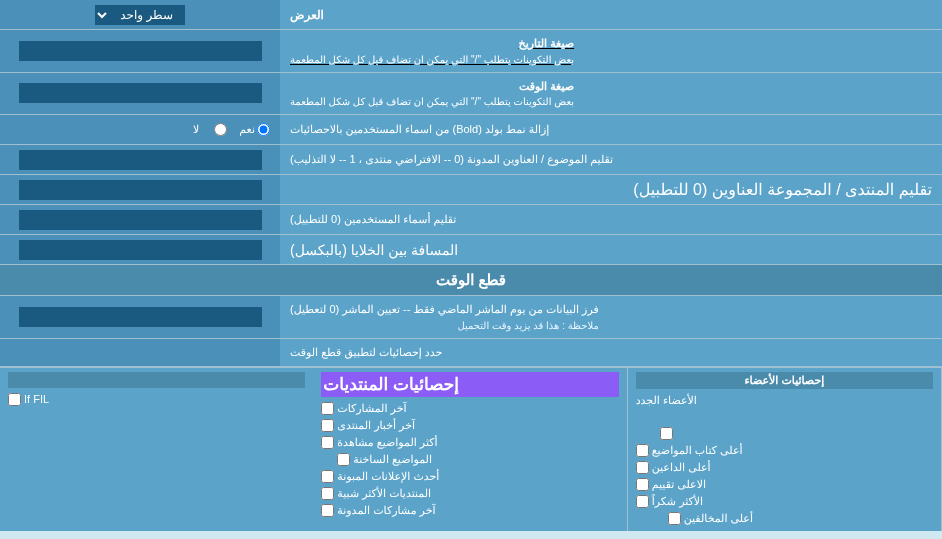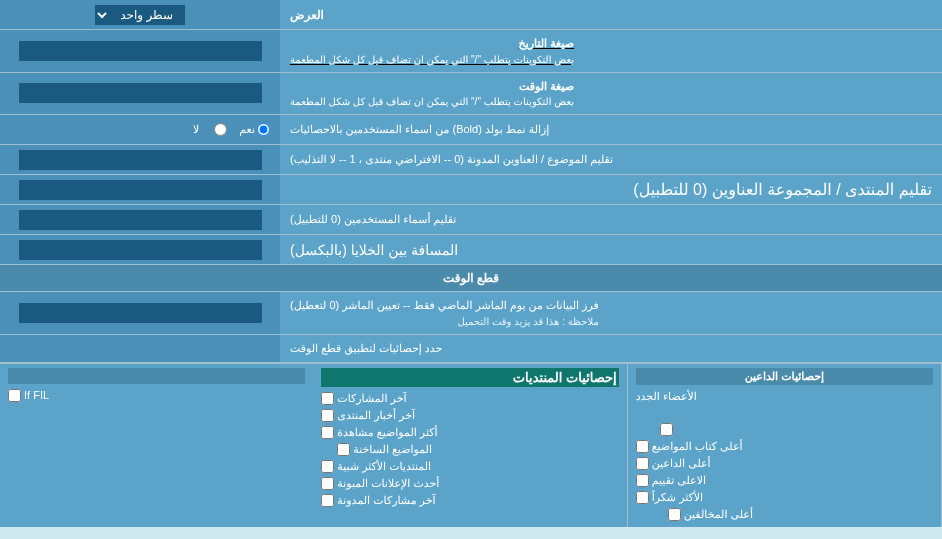--- a/index.html
+++ b/index.html
@@ -98,21 +98,21 @@
 
 <div style="display:flex; align-items:stretch; border-bottom:1px solid #a0c0d0; min-height:30px;">
   <div style="flex:1; background:#5ba3c9; color:#fff; padding:5px 10px; text-align:right; display:flex; align-items:center; justify-content:flex-end; font-size:14px;">
     <span>المسافة بين الخلايا (بالبكسل)</span>
   </div>
   <div style="width:280px; min-width:280px; background:#4a90b8; display:flex; align-items:center; justify-content:center; padding:3px 5px;">
     <input type="text" style="background: rgb(26, 90, 128); color: rgb(255, 255, 255); border: none; padding: 3px 8px; font-size: 12px; width: 90%; text-align: center; direction: ltr;">
   </div>
 </div>
 
-<div style="background:#4a8aaa; color:#fff; text-align:center; padding:6px; font-weight:bold; font-size:12px; border-bottom:1px solid #a0c0d0;">
+<div style="background:#4a8aaa; color:#fff; text-align:center; padding:6px; font-weight:bold; font-size:15px; border-bottom:1px solid #a0c0d0;">
   <span>قطع الوقت</span>
 </div>
 
 <div style="display:flex; align-items:stretch; border-bottom:1px solid #a0c0d0; min-height:40px;">
   <div style="flex:1; background:#5ba3c9; color:#fff; padding:5px 10px; text-align:right; display:flex; align-items:center; justify-content:flex-end; font-size:11px; line-height:1.5;">
     <div style="text-align:right;">
       <div>فرز البيانات من يوم الماشر الماضي فقط -- تعيين الماشر (0 لتعطيل)</div>
       <div style="font-size:10px; color:#e8f4ff;">ملاحظة : هذا قد يزيد وقت التحميل</div>
     </div>
   </div>
@@ -126,21 +126,21 @@
     <span>حدد إحصائيات لتطبيق قطع الوقت</span>
   </div>
   <div style="width:280px; min-width:280px; background:#4a90b8;">
   </div>
 </div>
 
 <div style="display:flex; background:#5ba3c9; border-top:1px solid #a0c0d0;">
 
   <div style="flex:1; padding:4px 8px; border-right:1px solid #a0c0d0;">
     <div style="color:#fff; font-weight:bold; font-size:11px; text-align:center; margin-bottom:3px; background:#4a8aaa; padding:2px;">
-      <span>إحصائيات الداعين</span>
+      <span>إحصائيات الأعضاء</span>
     </div>
     <div style="display:flex; align-items:center; justify-content:flex-end; gap:4px; color:#fff; font-size:11px; padding:2px 0;">
       <label style="display:flex; gap:20px; direction:rtl;flex-direction:column;">
         <span>الأعضاء الجدد</span>
         <input type="checkbox" style="">
       </label>
     </div>
     <div style="display:flex; align-items:center; justify-content:flex-end; gap:4px; color:#fff; font-size:11px; padding:2px 0;">
       <label style="display:flex; align-items:center; gap:3px; direction:rtl;">
         <span>أعلى كتاب المواضيع</span>
@@ -167,21 +167,21 @@
     </div>
     <div style="display:flex; align-items:center; justify-content:flex-end; gap:4px; color:#fff; font-size:11px; padding:2px 0;margin-left:32px;">
       <label style="display:flex; align-items:center; gap:3px; direction:rtl;">
         <span>أعلى المخالفين</span>
         <input type="checkbox" style="">
       </label>
     </div>
   </div>
 
   <div style="flex:1; padding:4px 8px; border-right:1px solid #a0c0d0;">
-    <div style="color:#fff; font-weight:bold; font-size:13px; text-align:right; margin-bottom:3px; background:#0f766e; padding:2px;">
+    <div style="color:#fff; font-weight:bold; font-size:17px; text-align:left; margin-bottom:3px; background:#8b5cf6; padding:2px;">
       <span>إحصائيات المنتديات</span>
     </div>
     <div style="display:flex; align-items:center; justify-content:flex-end; gap:4px; color:#fff; font-size:11px; padding:2px 0;">
       <label style="display:flex; align-items:center; gap:3px; direction:rtl;">
         <span>آخر المشاركات</span>
         <input type="checkbox" style="">
       </label>
     </div>
     <div style="display:flex; align-items:center; justify-content:flex-end; gap:4px; color:#fff; font-size:11px; padding:2px 0;">
       <label style="display:flex; align-items:center; gap:3px; direction:rtl;">
@@ -196,27 +196,27 @@
       </label>
     </div>
     <div style="display:flex; align-items:center; justify-content:flex-end; gap:4px; color:#fff; font-size:11px; padding:2px 16px;">
       <label style="display:flex; align-items:center; gap:3px; direction:rtl;">
         <span>المواضيع الساخنة</span>
         <input type="checkbox" style="">
       </label>
     </div>
     <div style="display:flex; align-items:center; justify-content:flex-end; gap:4px; color:#fff; font-size:11px; padding:2px 0;">
       <label style="display:flex; align-items:center; gap:3px; direction:rtl;">
+        <span>أحدث الإعلانات المبونة</span>
+        <input type="checkbox" style="">
+      </label>
+    </div>
+    <div style="display:flex; align-items:center; justify-content:flex-end; gap:4px; color:#fff; font-size:11px; padding:2px 0;">
+      <label style="display:flex; align-items:center; gap:3px; direction:rtl;">
         <span>المنتديات الأكثر شبية</span>
-        <input type="checkbox" style="">
-      </label>
-    </div>
-    <div style="display:flex; align-items:center; justify-content:flex-end; gap:4px; color:#fff; font-size:11px; padding:2px 0;">
-      <label style="display:flex; align-items:center; gap:3px; direction:rtl;">
-        <span>أحدث الإعلانات المبونة</span>
         <input type="checkbox" style="">
       </label>
     </div>
     <div style="display:flex; align-items:center; justify-content:flex-end; gap:4px; color:#fff; font-size:11px; padding:2px 0;">
       <label style="display:flex; align-items:center; gap:3px; direction:rtl;">
         <span>آخر مشاركات المدونة</span>
         <input type="checkbox" style="">
       </label>
     </div>
   </div>

